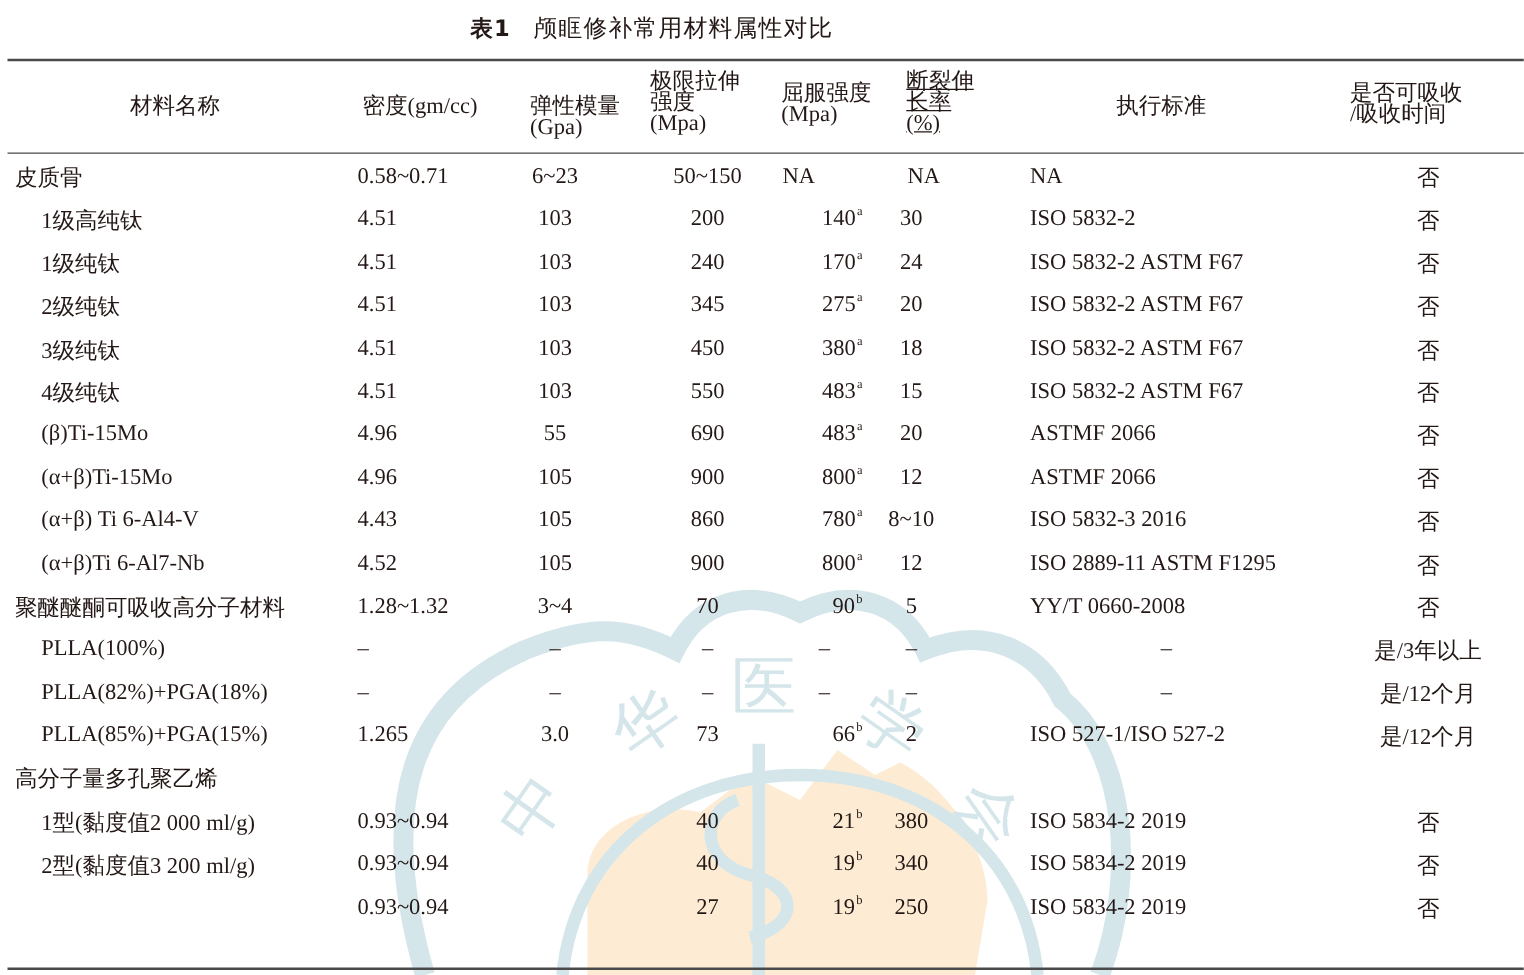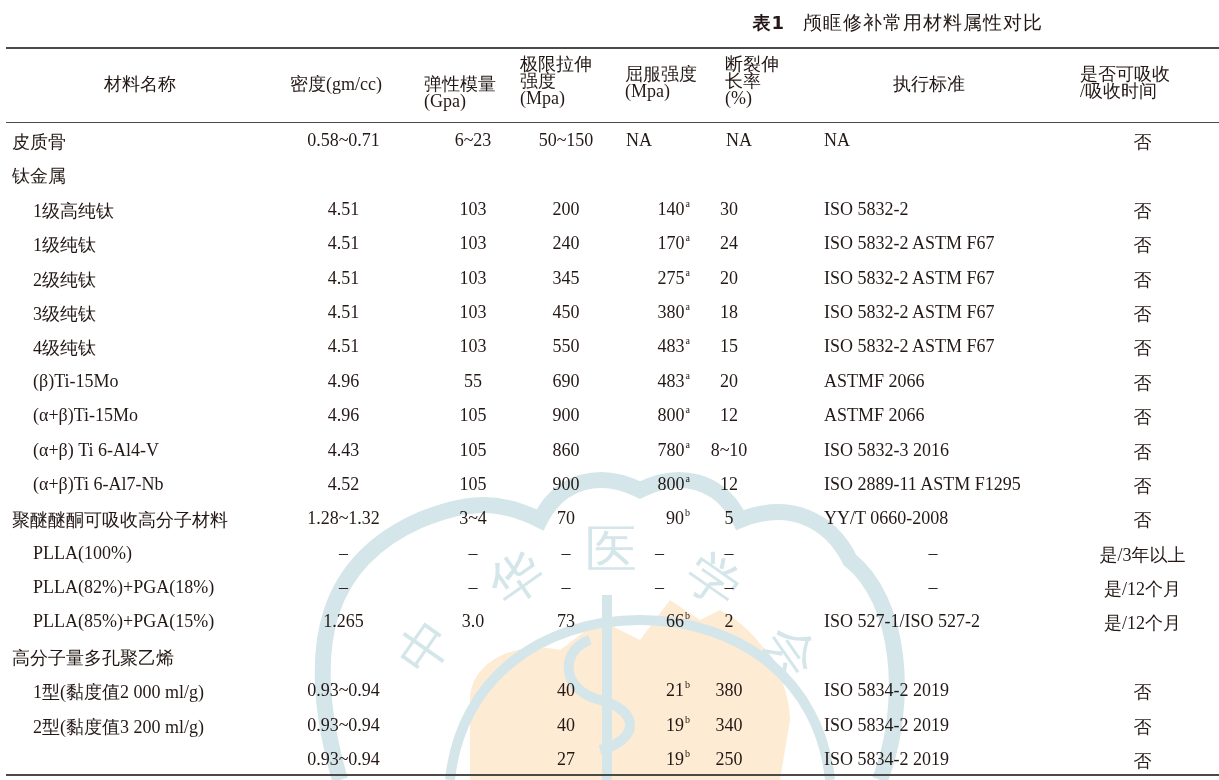--- a/index.html
+++ b/index.html
@@ -3,37 +3,37 @@
 <meta charset="utf-8">
 <style>
   html, body { margin: 0; padding: 0; background: #ffffff; }
   body {
     width: 1219px; height: 780px; position: relative; overflow: hidden;
     font-family: "Liberation Serif", "DejaVu Serif", serif;
     color: #231815;
   }
   .watermark { position: absolute; left: 0; top: 0; width: 1219px; height: 780px; pointer-events: none; z-index: 0; }
   .caption {
-    position: absolute; top: 10px; left: 0; width: 1043px; text-align: right;
+    position: absolute; top: 10px; left: 0; width: 1043px; text-align: center;
     font-size: 19px; letter-spacing: 1px; z-index: 1;
   }
   .caption .num { font-weight: bold; font-family: "DejaVu Sans", sans-serif; font-size: 18px; margin-right: 18px; }
   .rule { position: absolute; left: 6px; width: 1213px; background: #4a4a4a; z-index: 1; }
   .rule.top { top: 47px; height: 2px; }
   .rule.mid { top: 122px; height: 1px; }
   .rule.bot { top: 774px; height: 2px; }
   .header { position: absolute; top: 48px; left: 0; width: 1219px; height: 74px; z-index: 1; font-size: 18px; }
   .hcell { position: absolute; line-height: 17px; }
   .rows { position: absolute; top: 123px; left: 0; width: 1219px; z-index: 1; }
   .row { position: relative; height: 34.4px; font-size: 18px; }
   .cell { position: absolute; top: 7px; white-space: nowrap; }
   .c-name { left: 12px; }
   .c-name.indent { left: 33px; }
-  .c-den { left: 296px; width: 95px; text-align: center; }
-  .c-mod { left: 437px; width: 72px; text-align: center; }
+  .c-den { left: 286px; width: 95px; }
+  .c-mod { left: 408px; width: 72px; text-align: center; }
   .c-uts { left: 520px; width: 92px; text-align: center; }
   .c-ys { left: 612px; width: 78px; text-align: right; padding-right: 0; }
   .c-ys.left { text-align: left; left: 626px; }
   .c-el { left: 690px; width: 78px; text-align: center; }
   .c-std { left: 824px; }
   .c-std.center { left: 824px; width: 218px; text-align: center; }
   .c-abs { left: 1070px; width: 145px; text-align: center; }
   sup { font-size: 10px; vertical-align: 8px; line-height: 0; margin-left: 1px; }
 </style>
 </head>
@@ -75,21 +75,21 @@
   </div>
   <div class="hcell" style="left:520px; top:8px;">
     <div>极限拉伸</div>
     <div>强度</div>
     <div>(Mpa)</div>
   </div>
   <div class="hcell" style="left:625px; top:18px;">
     <div>屈服强度</div>
     <div>(Mpa)</div>
   </div>
-  <div class="hcell" style="left:725px; top:8px;">
+  <div class="hcell" style="left:725px; top:8px;text-decoration:underline;">
     <div>断裂伸</div>
     <div>长率</div>
     <div>(%)</div>
   </div>
   <div class="hcell" style="left:893px; top:28px;text-align:center;">执行标准</div>
   <div class="hcell" style="left:1080px; top:18px;">
     <div>是否可吸收</div>
     <div>/吸收时间</div>
   </div>
 </div>
@@ -97,30 +97,20 @@
 <div class="rows" id="rows">
     <div class="row">
     <span class="cell c-name">皮质骨</span>
     <span class="cell c-den">0.58~0.71</span>
     <span class="cell c-mod">6~23</span>
     <span class="cell c-uts">50~150</span>
     <span class="cell c-ys left"><span>NA</span><sup></sup></span>
     <span class="cell c-el" style="text-align: left; left: 726px;">NA</span>
     <span class="cell c-std">NA</span>
     <span class="cell c-abs">否</span>
-  </div>
-    <div class="row">
-    <span class="cell c-name">钛金属</span>
-    <span class="cell c-den"></span>
-    <span class="cell c-mod"></span>
-    <span class="cell c-uts"></span>
-    <span class="cell c-ys"><span></span><sup></sup></span>
-    <span class="cell c-el"></span>
-    <span class="cell c-std"></span>
-    <span class="cell c-abs"></span>
   </div>
     <div class="row">
     <span class="cell c-name indent">1级高纯钛</span>
     <span class="cell c-den">4.51</span>
     <span class="cell c-mod">103</span>
     <span class="cell c-uts">200</span>
     <span class="cell c-ys"><span>140</span><sup>a</sup></span>
     <span class="cell c-el">30</span>
     <span class="cell c-std">ISO 5832-2</span>
     <span class="cell c-abs">否</span>

